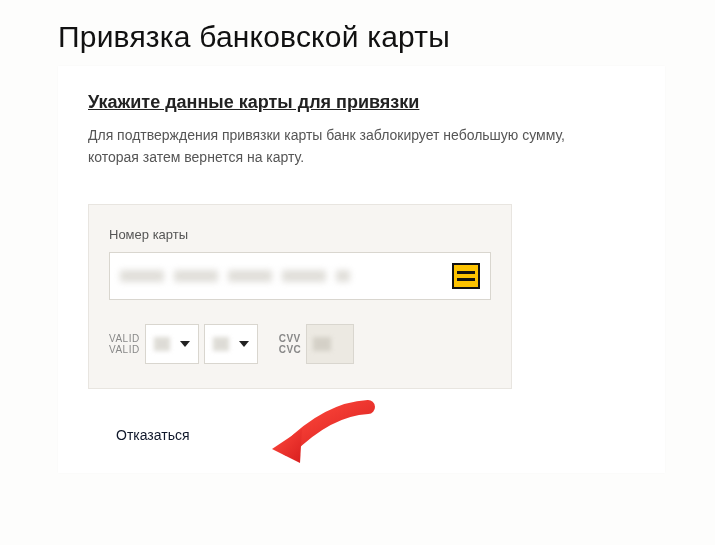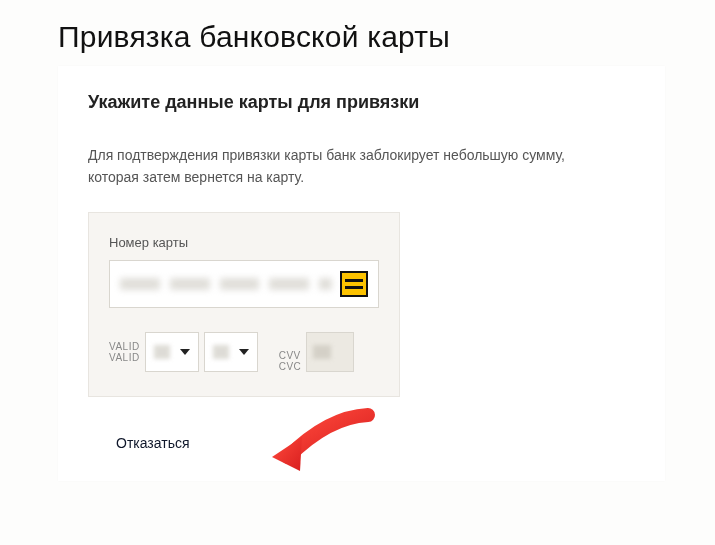--- a/index.html
+++ b/index.html
@@ -26,34 +26,35 @@
     }
     .panel {
       background: #ffffff;
       padding: 26px 30px 30px 30px;
       box-shadow: 0 0 2px rgba(0,0,0,0.03);
     }
     .panel-title {
       font-size: 18px;
       font-weight: 600;
       color: #222;
-      margin-bottom: 32px;
+      margin-bottom: 12px;
+      text-decoration: underline;
     }
     .panel-desc {
       font-size: 14px;
       color: #555;
       line-height: 1.55;
-      margin-bottom: 24px;
+      margin-bottom: 36px;
       max-width: 510px;
     }
     .card-block {
       background: #f7f5f2;
       border: 1px solid #e8e5e0;
       padding: 22px 20px 24px 20px;
-      width: 312px;
+      width: 424px;
     }
     .field-label {
       font-size: 13px;
       color: #555;
       margin-bottom: 10px;
     }
     .card-input-row {
       position: relative;
       background: #fff;
       border: 1px solid #d9d6cf;
@@ -147,23 +148,24 @@
       border-left: 5px solid transparent;
       border-right: 5px solid transparent;
       border-top: 6px solid #222;
     }
     .cvv-label {
       font-size: 10px;
       color: #888;
       line-height: 1.1;
       display: flex;
       flex-direction: column;
-      justify-content: flex-end;
+      justify-content: center;
       margin-left: 16px;
       letter-spacing: 0.5px;
+      font-weight: bold;
     }
     .cvv-box {
       background: #ece9e2;
       border: 1px solid #d9d6cf;
       width: 48px;
       height: 40px;
       position: relative;
     }
     .cvv-mask {
       position: absolute;

